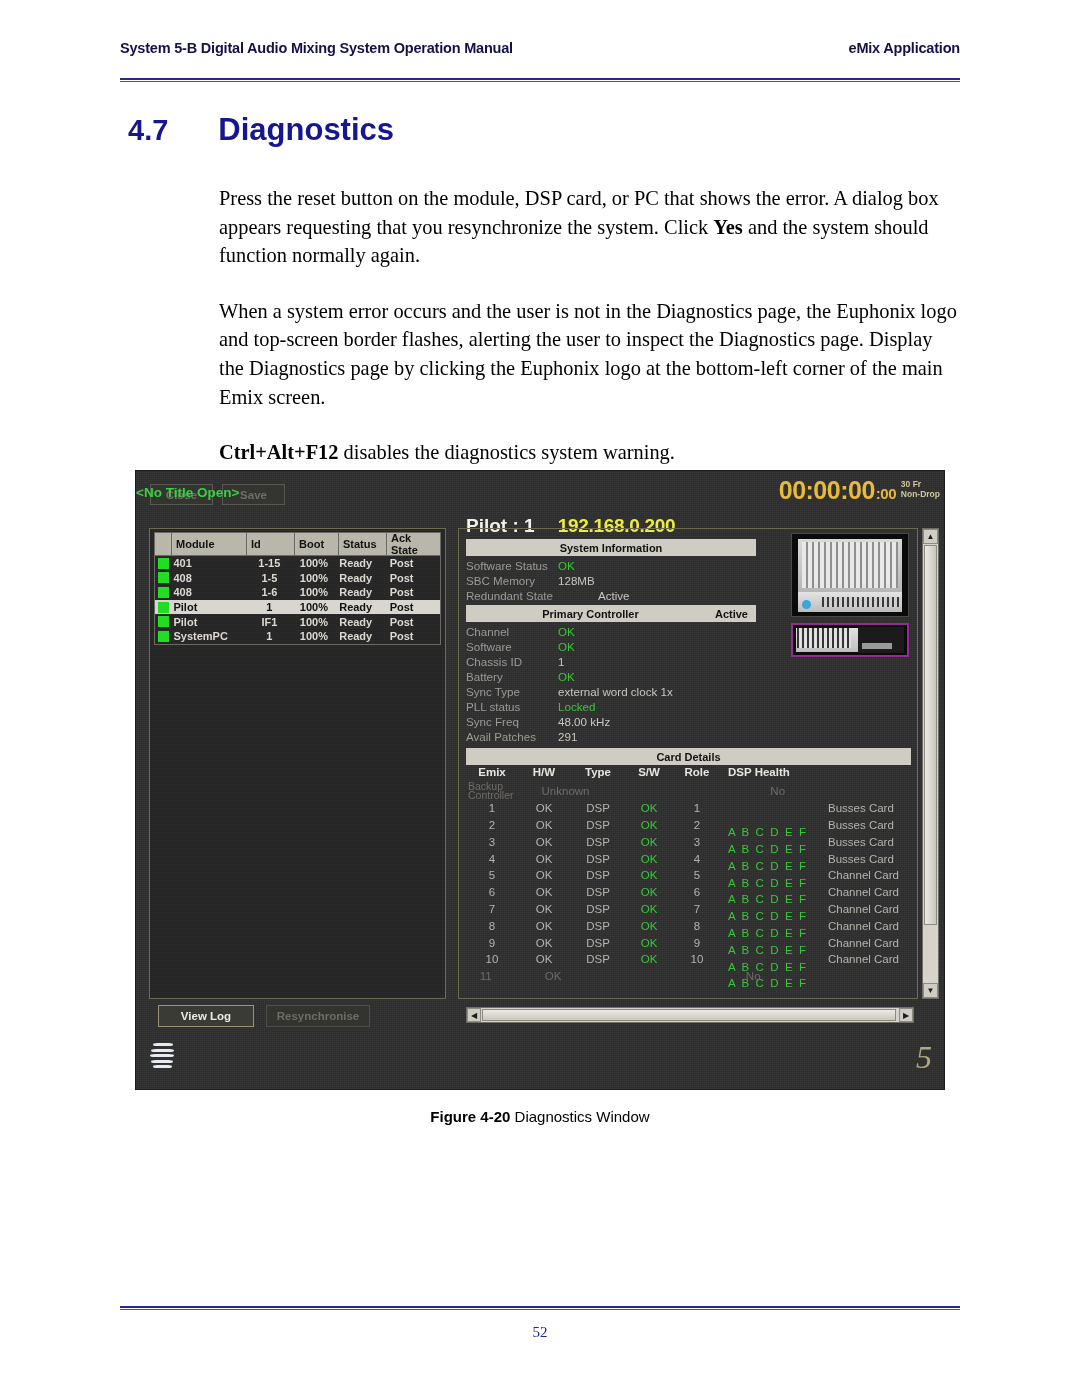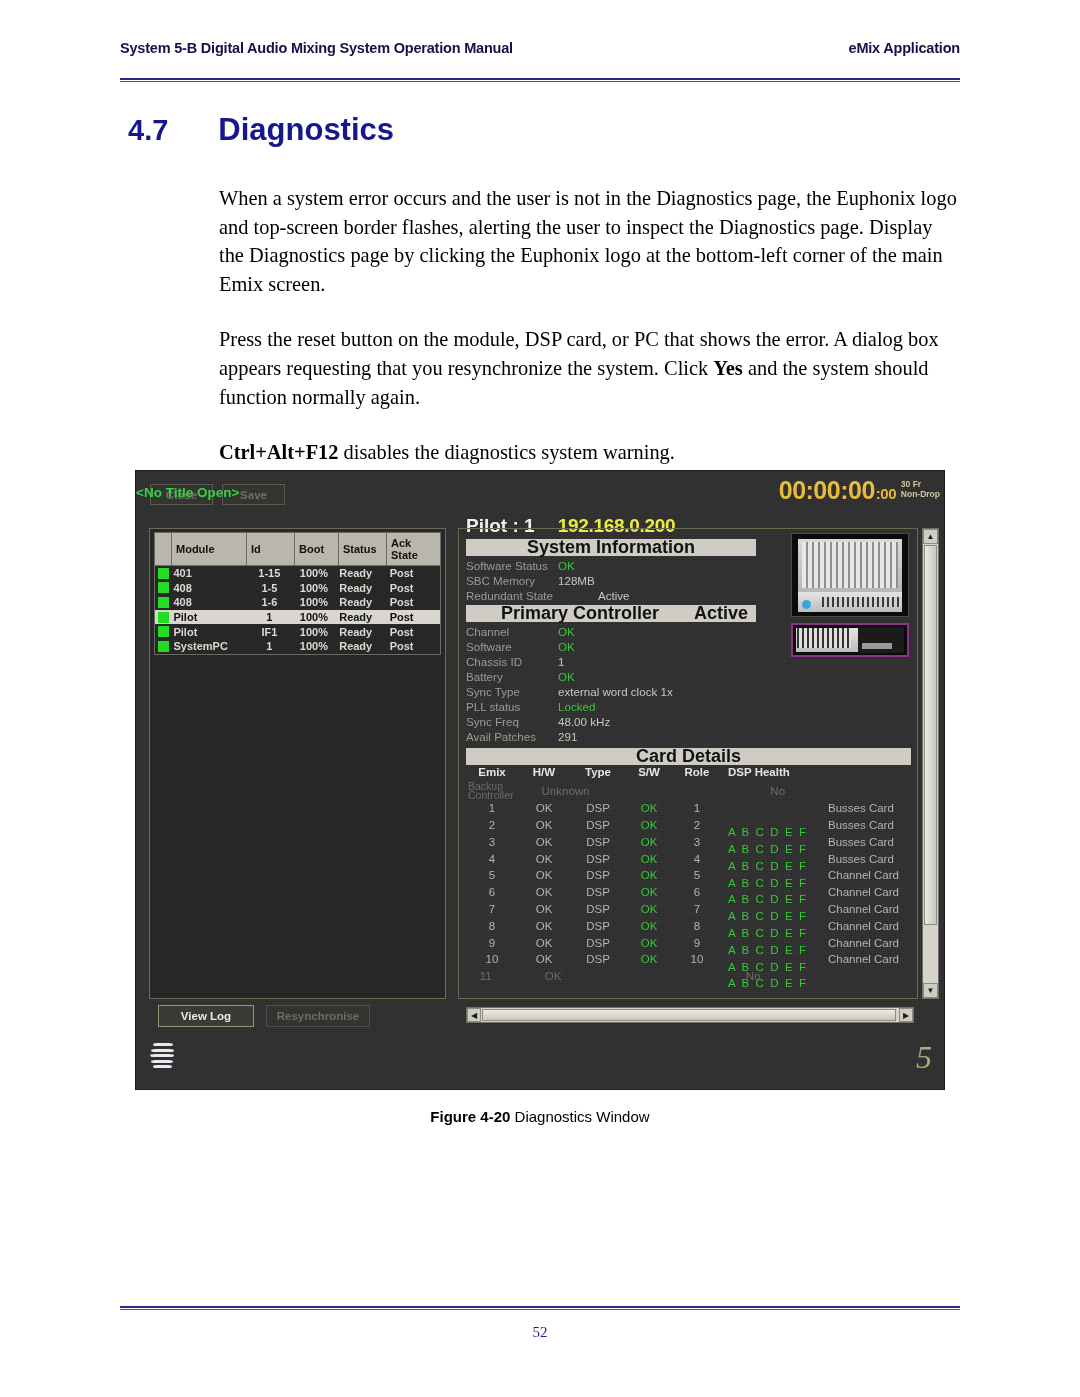--- a/index.html
+++ b/index.html
@@ -97,21 +97,21 @@
   
   .mod-panel {
     position: absolute; left: 13px; top: 57px; width: 297px; height: 471px;
     border: 1px solid #6d6a52; background: rgba(22,22,22,0.35);
     box-sizing: border-box;
   }
   .mod-table { position:absolute; left:4px; top:3px; width:287px; }
   .mod-row { display:flex; height: 14.6px; align-items:center; }
   .mod-head {
     background: #b9b6ac; color:#111; font-weight:bold; font-size:11px;
-    height: 34px; border:1px solid #6b6b63; box-sizing:border-box;
+    height: 24px; border:1px solid #6b6b63; box-sizing:border-box;
   }
   .mod-head > div { border-right:1px solid #6b6b63; height:100%;
     display:flex; align-items:center; padding-left:4px; box-sizing:border-box; }
   .mod-head > div:last-child { border-right:none; }
   .mod-body { border-left:1px solid #6b6b63; border-right:1px solid #6b6b63;
     border-bottom:1px solid #6b6b63; }
   .mod-data { color:#ddd9d2; font-size:11px; font-weight:bold; }
   .mod-data.sel { background:#d8d6ce; color:#111; }
   .swatch-cell { width: 17px; display:flex; align-items:center; justify-content:center; }
   .swatch { width: 11px; height: 11px; background:#23dd23; }
@@ -127,21 +127,21 @@
   }
   .pilot-line {
     position:absolute; left:8px; top:2px; display:flex; align-items:baseline;
     font-weight:bold;
   }
   .pilot-name { color:#f2f0ea; font-size:19px; }
   .pilot-ip { color:#ecec3c; font-size:19px; margin-left:23px; letter-spacing:-0.3px; }
 
   .bar-head {
     position:absolute; left:8px; width:290px; height:17px;
-    background:#cfccc3; color:#121212; font-weight:bold; font-size:18px;
+    background:#cfccc3; color:#121212; font-weight:bold; font-size:11px;
     display:flex; align-items:center; justify-content:center;
   }
   .bar-head.wide { width: 445px; }
   .bar-head.split { justify-content:flex-start; }
   .bar-head.split .bh-l { flex:1; text-align:center; }
   .bar-head.split .bh-r { padding-right:8px; }
 
   .kv { position:absolute; left:8px; font-size:11.6px; line-height:15px; }
   .kv-row { display:flex; }
   .kv-k { width: 92px; color:#9b9b95; }
@@ -299,22 +299,22 @@
 <div class="rule-double header-rule">
   <div class="r1"></div>
     <div class="r2"></div>
 </div>
 
 <div class="sec-head">
   <span class="sec-num">4.7</span><span class="sec-title">Diagnostics</span>
 </div>
 
 <div class="body-col">
+  <p class="para"><span>Press the reset button on the module, DSP card, or PC that shows the error. A dialog box appears requesting that you resynchronize the system. Click </span><b>Yes</b><span> and the system should function normally again.</span></p>
   <p class="para">When a system error occurs and the user is not in the Diagnostics page, the Euphonix logo and top-screen border flashes, alerting the user to inspect the Diagnostics page. Display the Diagnostics page by clicking the Euphonix logo at the bottom-left corner of the main Emix screen.</p>
-  <p class="para"><span>Press the reset button on the module, DSP card, or PC that shows the error. A dialog box appears requesting that you resynchronize the system. Click </span><b>Yes</b><span> and the system should function normally again.</span></p>
   <p class="para"><b>Ctrl+Alt+F12</b><span> disables the diagnostics system warning.</span></p>
 </div>
 
 <div class="figure-wrap">
   <div class="screenshot">
 
     <div class="topbar">
       <div class="tb-btn tb-close">Close</div>
       <div class="tb-btn tb-save">Save</div>
       <div class="tb-title">&lt;No Title Open&gt;</div>

